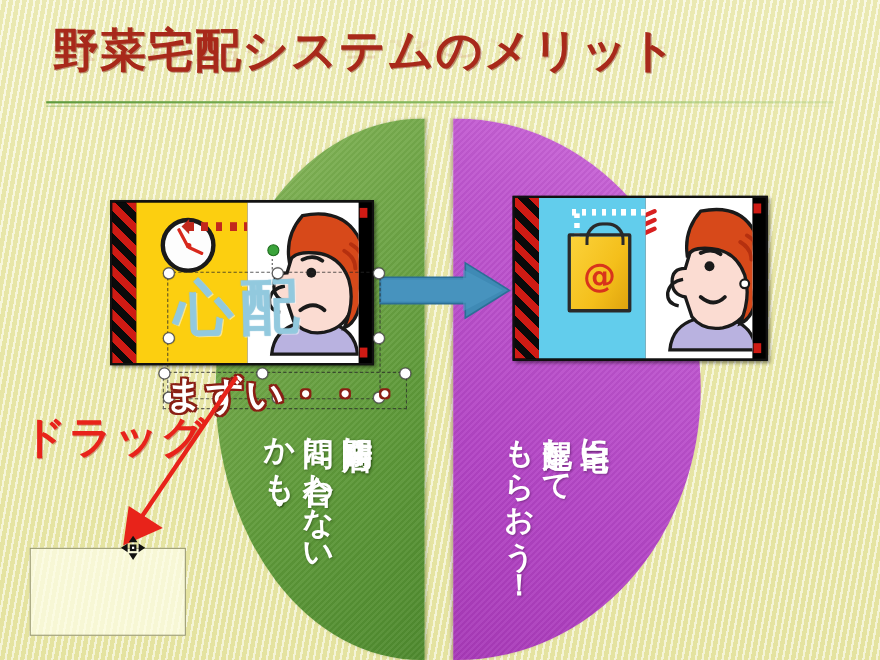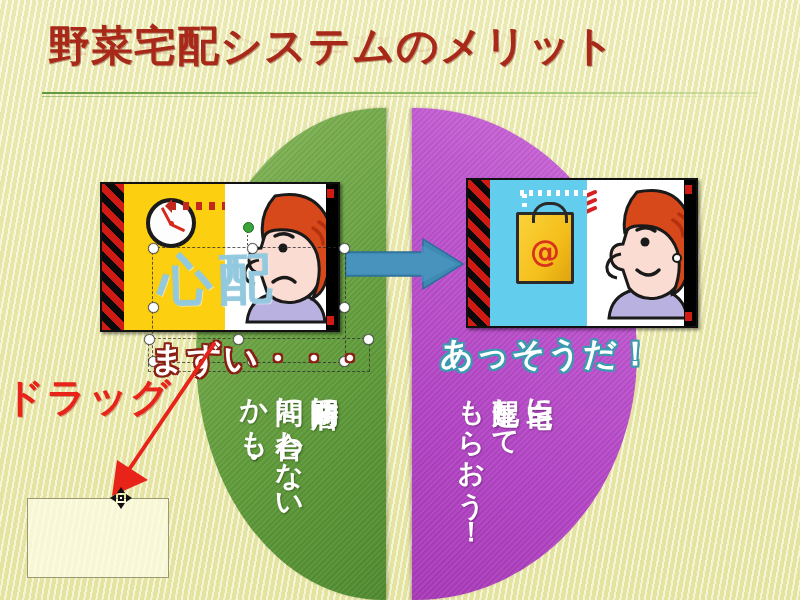--- a/index.html
+++ b/index.html
@@ -350,21 +350,21 @@
   }
   .vtext-purple {
     left: 456px; top: 380px;
     font-size: 27px;
     text-shadow: 1px 1px 2px rgba(70,20,80,0.45);
   }
 
   
   .drag-label {
     position: absolute;
-    left: 4px; top: 370px;
+    left: 20px; top: 370px;
     font-family: "DejaVu Sans", sans-serif;
     font-size: 40px;
     font-weight: bold;
     color: #e8231a;
     letter-spacing: 1px;
     white-space: nowrap;
     text-shadow: 1px 1px 0 rgba(150,10,5,0.35);
   }
   .drag-arrow {
     position: absolute;
@@ -489,21 +489,20 @@
       </div>
     </div>
   </div>
 
   <div class="sel-box2">
     <div class="sel-h" style="left:-5px;  top:-5px;"></div>
     <div class="sel-h" style="left:38%;   top:-5px;"></div>
     <div class="sel-h" style="right:-5px; top:-5px;"></div>
   </div>
   <div class="hl-green">まずい・・・</div>
-  <div class="hl-purple">あっそうだ！</div>
 
   <div class="vtext vtext-green">
     <div class="vcol">閉店時間に</div>
     <div class="vcol">間に合わない</div>
     <div class="vcol">かも・・・</div>
   </div>
 
   <div class="vtext vtext-purple">
     <div class="vcol">自宅に</div>
     <div class="vcol">配達して</div>

